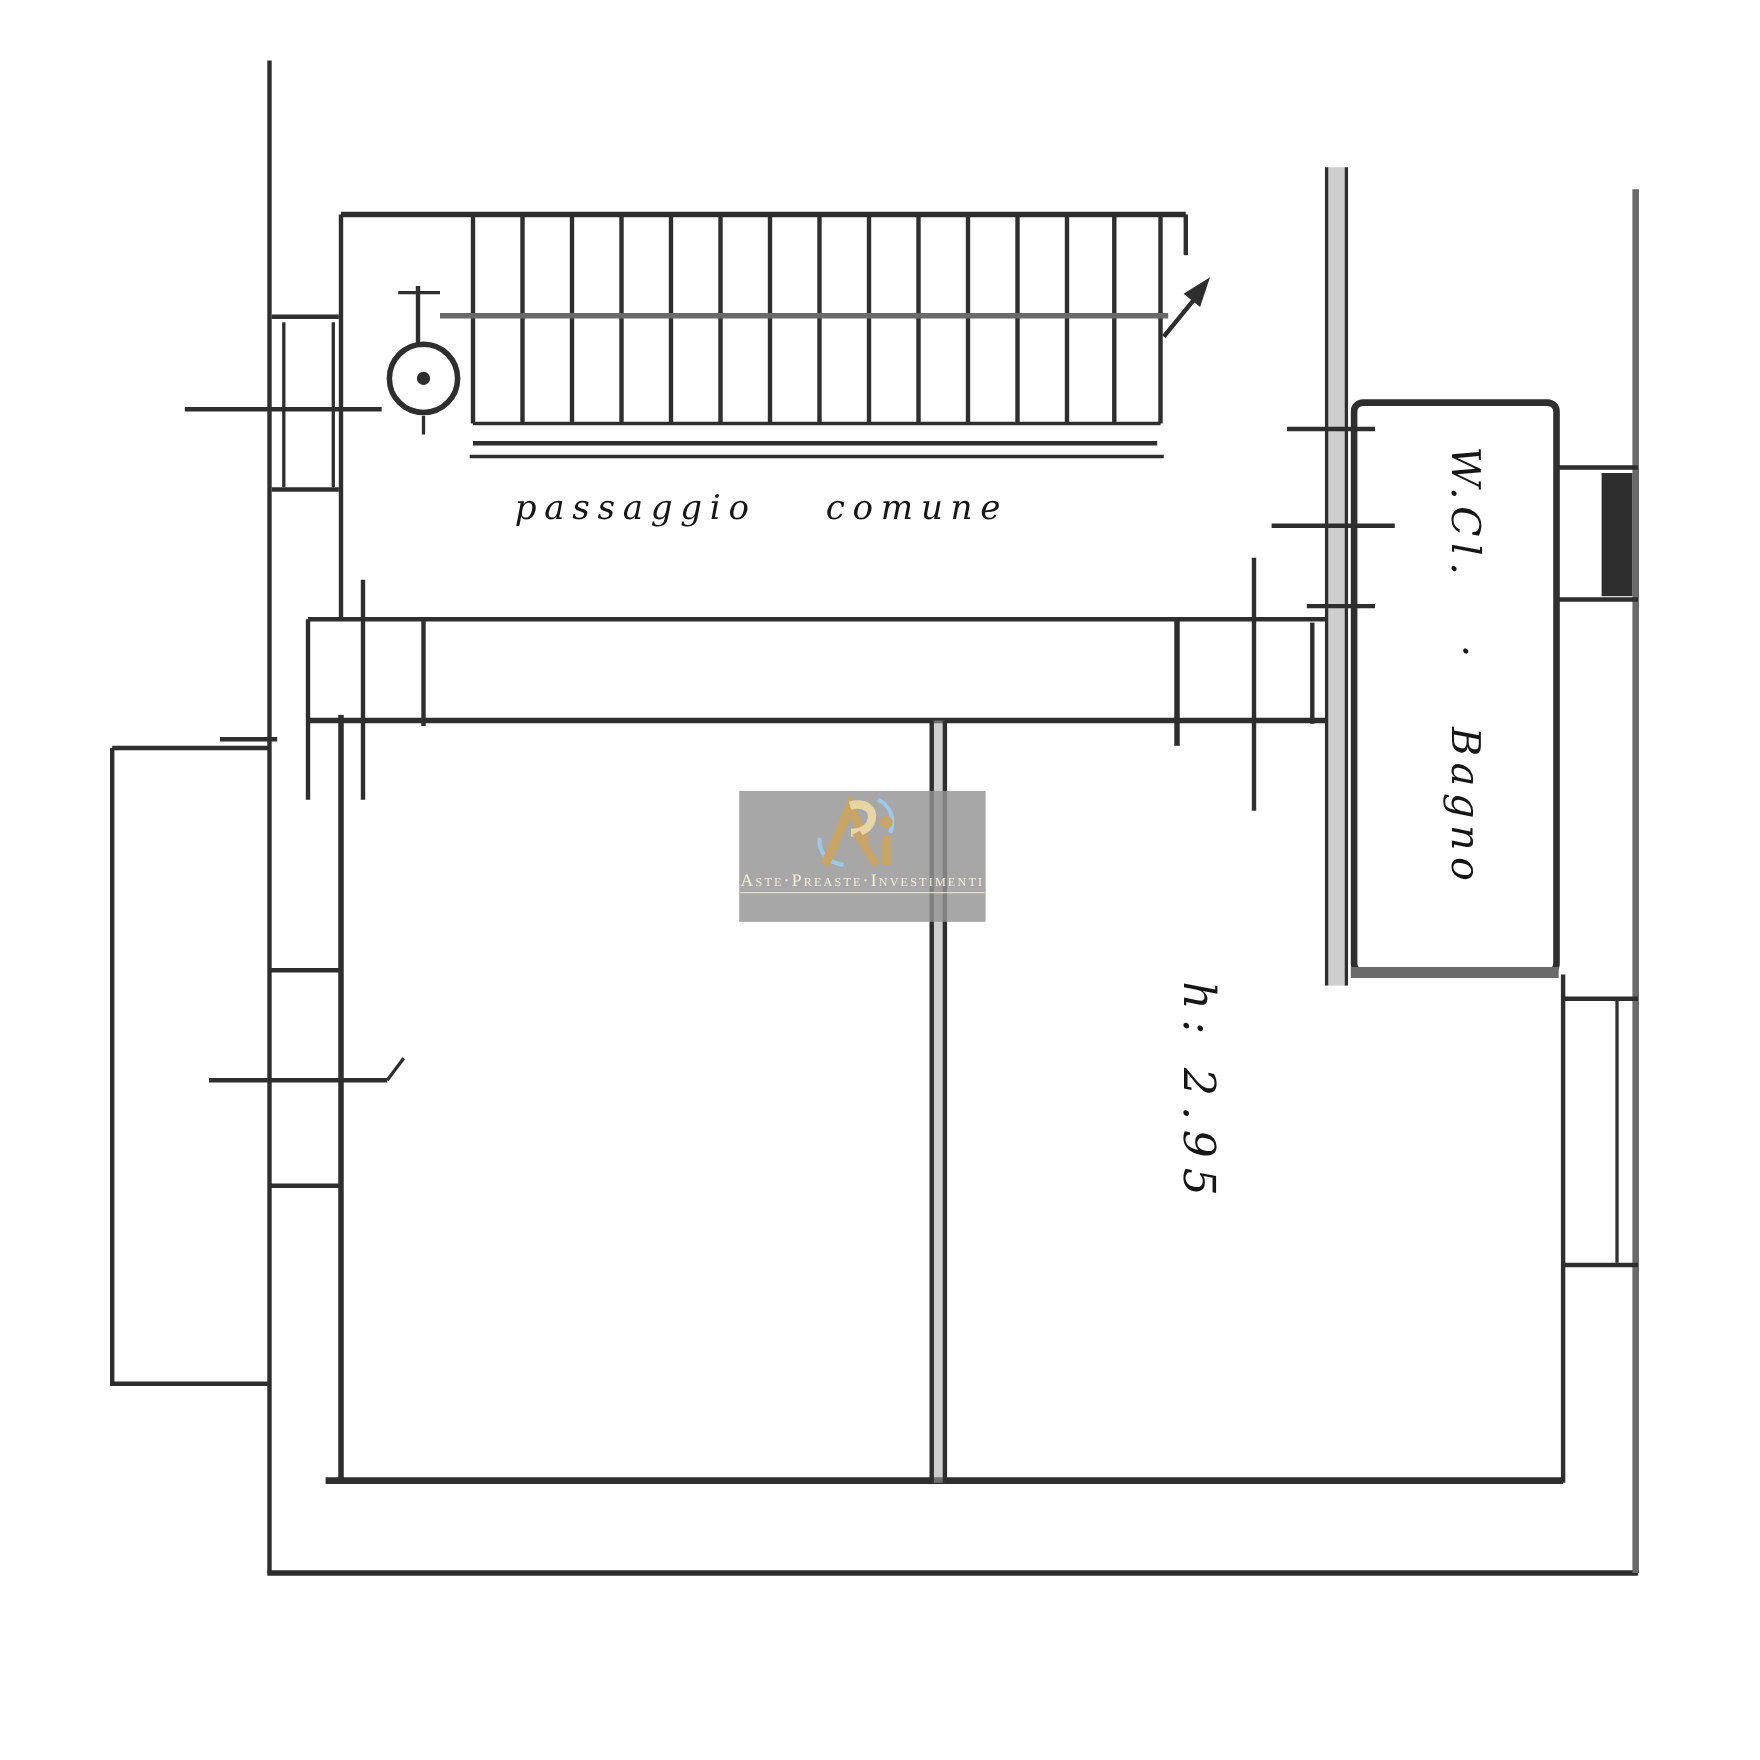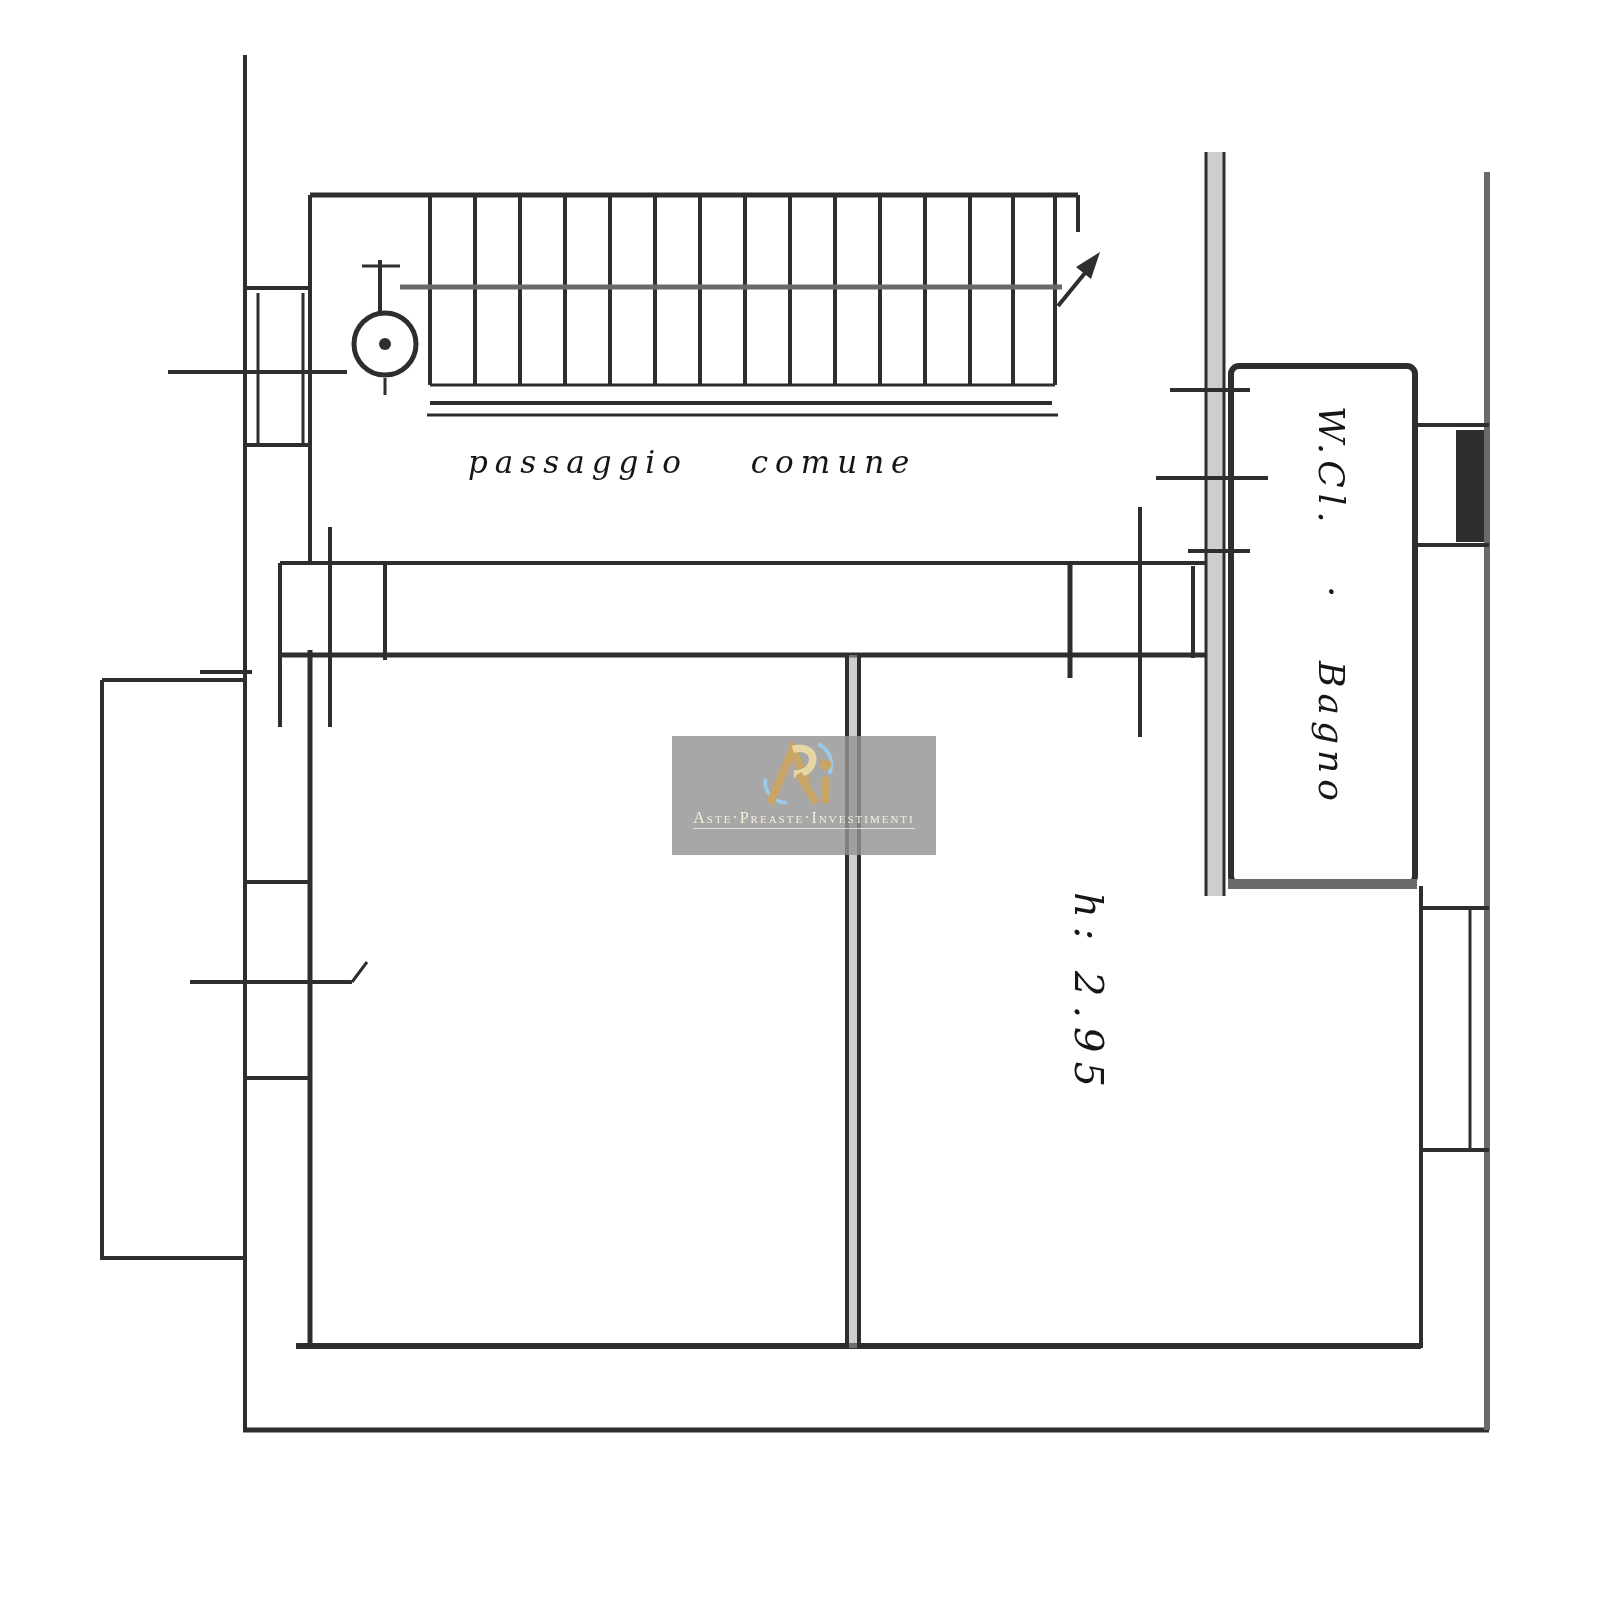--- a/index.html
+++ b/index.html
@@ -13,21 +13,21 @@
   .w6{stroke-width:6px;} .w10{stroke-width:10px;}
   .fillln{fill:var(--line,#2e2e2e);stroke:none;}
   .wallfill{fill:var(--wallfill,#a6a6a6);opacity:.55;stroke:none;}
 
   .label{position:absolute;color:#161616;font-style:italic;white-space:nowrap;}
   .corridor-label{left:468px;top:444px;font-size:31px;letter-spacing:7px;word-spacing:46px;font-style:italic;}
   .vlabel{transform-origin:0 0;transform:rotate(90deg);}
   .height-label{left:1112px;top:892px;font-size:40px;letter-spacing:9px;}
   .bagno-label{left:1352px;top:406px;font-size:36px;letter-spacing:6px;word-spacing:40px;}
 
-  .watermark{position:absolute;left:672px;top:736px;width:264px;height:119px;
+  .watermark{position:absolute;left:672px;top:719px;width:224px;height:119px;
              background:var(--wm-bg,rgba(148,148,148,.82));
              display:flex;flex-direction:column;align-items:center;justify-content:flex-start;
              padding:5px 8px 7px;box-sizing:border-box;filter:blur(.2px);}
   .wm-logo{flex:0 0 auto;}
   .wm-gold{stroke:var(--wm-gold,#c8a467);fill:none;}
   .wm-gold-light{stroke:var(--wm-gold-light,#e7d5a5);fill:none;}
   .wm-blue{stroke:var(--wm-blue,#9cc9e8);fill:none;}
   .wm-gold-fill{fill:var(--wm-gold,#c8a467);stroke:none;}
   .wm-caption{margin-top:2px;font-family:"Liberation Serif",serif;font-variant:small-caps;
               font-size:16px;letter-spacing:2px;color:var(--wm-text,#f4eedd);

